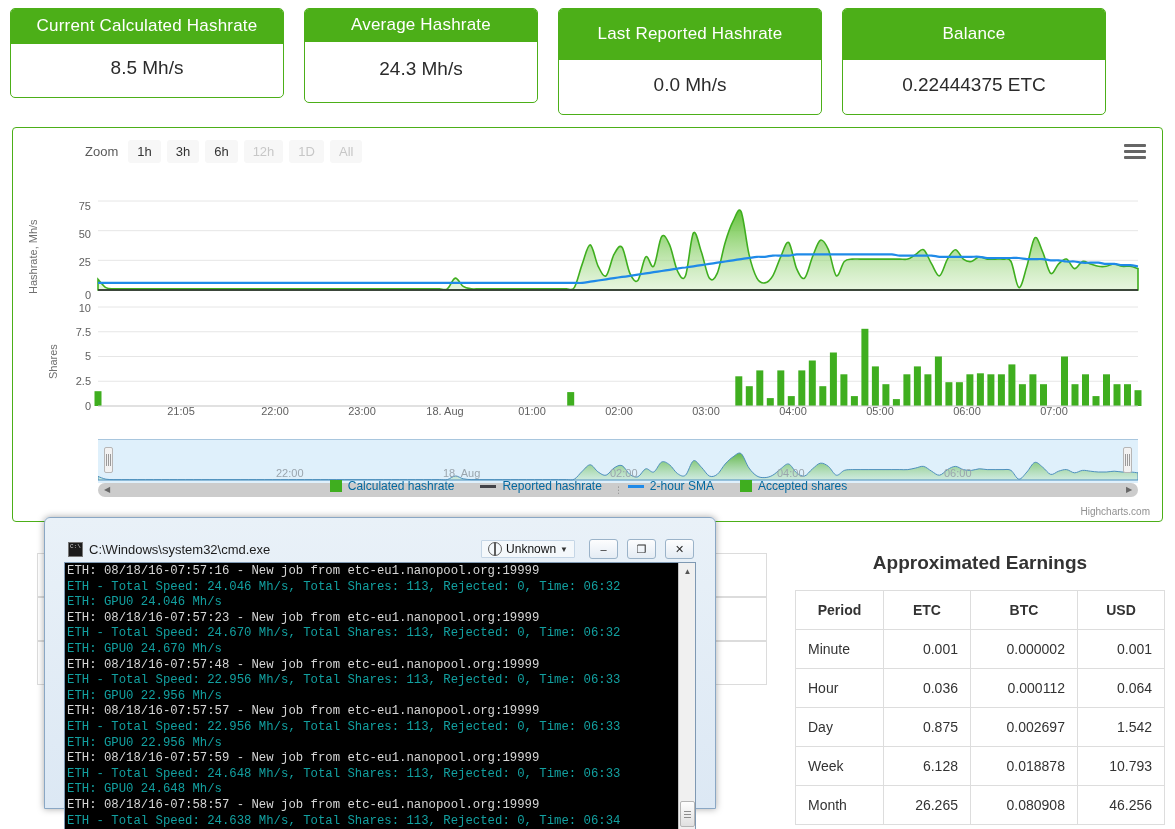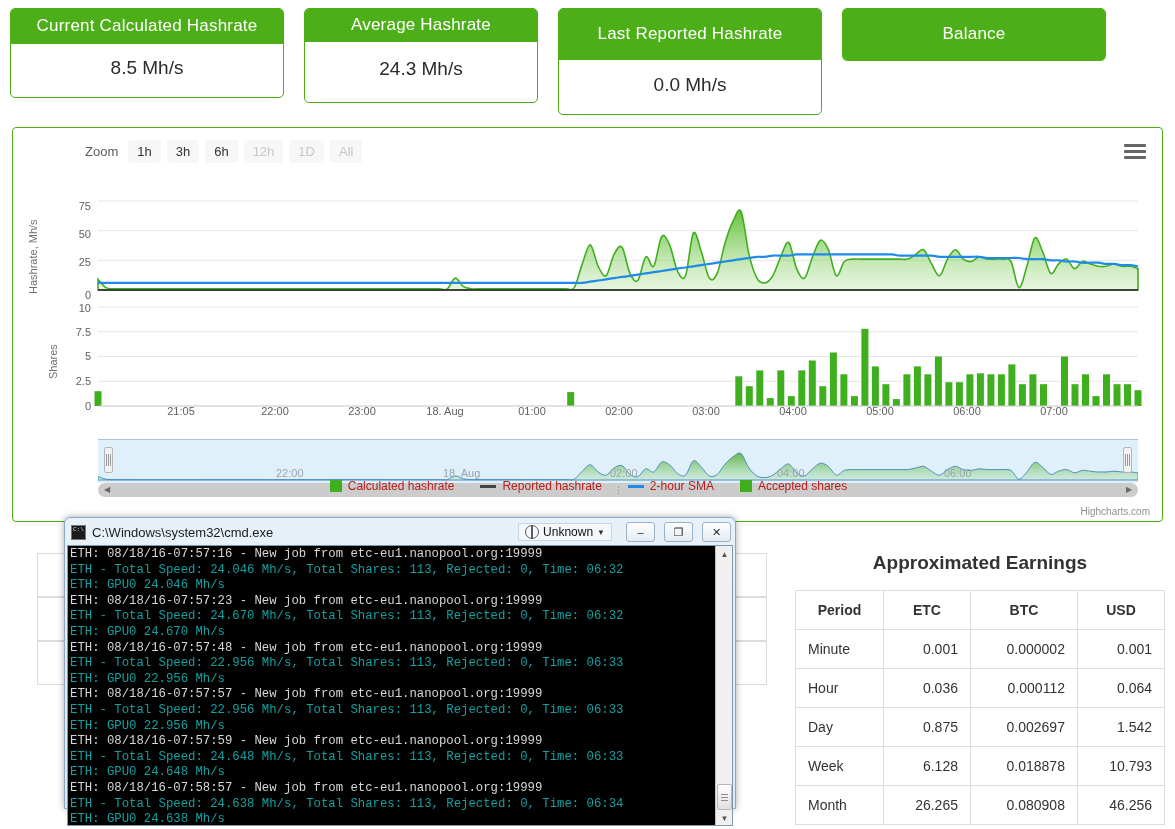--- a/index.html
+++ b/index.html
@@ -100,21 +100,21 @@
   }
   .xtick {
     position: absolute; font-size: 11px; color: #606060;
     text-align: center; width: 60px; line-height: 1;
   }
 
   
   .legend {
     position: absolute; left: 0; right: 0; bottom: 18px;
     display: flex; justify-content: center; align-items: center; gap: 26px;
-    font-size: 12px; color: #b91c1c;
+    font-size: 12px; color: #0369a1;
   }
   .legend-item { display: flex; align-items: center; gap: 6px; }
   .lg-sq { width: 12px; height: 12px; background: #3fae1f; display: inline-block; }
   .lg-ln { width: 16px; height: 3px; display: inline-block; }
 
   
   .navigator {
     position: absolute; left: 85px; top: 278px; width: 1040px; height: 44px;
     background: #dff0fb;
     border-top: 1px solid #a8c6de;
@@ -165,27 +165,27 @@
   table.earn td.num { text-align: right; }
 
   
   .bg-form { position: absolute; left: 37px; top: 553px; width: 730px; }
   .bg-box {
     border: 1px solid #dcdcdc; background: #fff; height: 38px;
   }
 
   
   .cmd-window {
-    position: absolute; left: 64px; top: 517px;
+    position: absolute; left: 44px; top: 517px;
     width: 672px; height: 292px;
     background: linear-gradient(#e9f1f8, #dce8f4);
     border: 1px solid #8aa7c4;
     border-radius: 6px 6px 0 0;
     box-shadow: 0 0 7px rgba(0,0,0,.35);
-    padding: 2px;
+    padding: 19px;
   }
   .cmd-title {
     height: 24px; display: flex; align-items: center; gap: 6px;
     padding: 0 2px 0 4px;
   }
   .cmd-icon {
     width: 15px; height: 15px; background: #1b1b1b;
     border: 1px solid #777; position: relative; flex: none;
   }
   .cmd-icon::after {
@@ -269,20 +269,21 @@
       <div class="value">24.3 Mh/s</div>
     </div>
 
     <div class="stat-card" id="card-last">
       <div class="head">Last Reported Hashrate</div>
       <div class="value">0.0 Mh/s</div>
     </div>
 
     <div class="stat-card" id="card-balance">
       <div class="head">Balance</div>
+      <div class="value">0.22444375 ETC</div>
     </div>
   </div>
 
   <div class="chart-panel">
 
     <div class="zoom-bar">
       <span class="zoom-label">Zoom</span>
       <button class="zoom-btn">1h</button>
       <button class="zoom-btn">3h</button>
       <button class="zoom-btn">6h</button>

